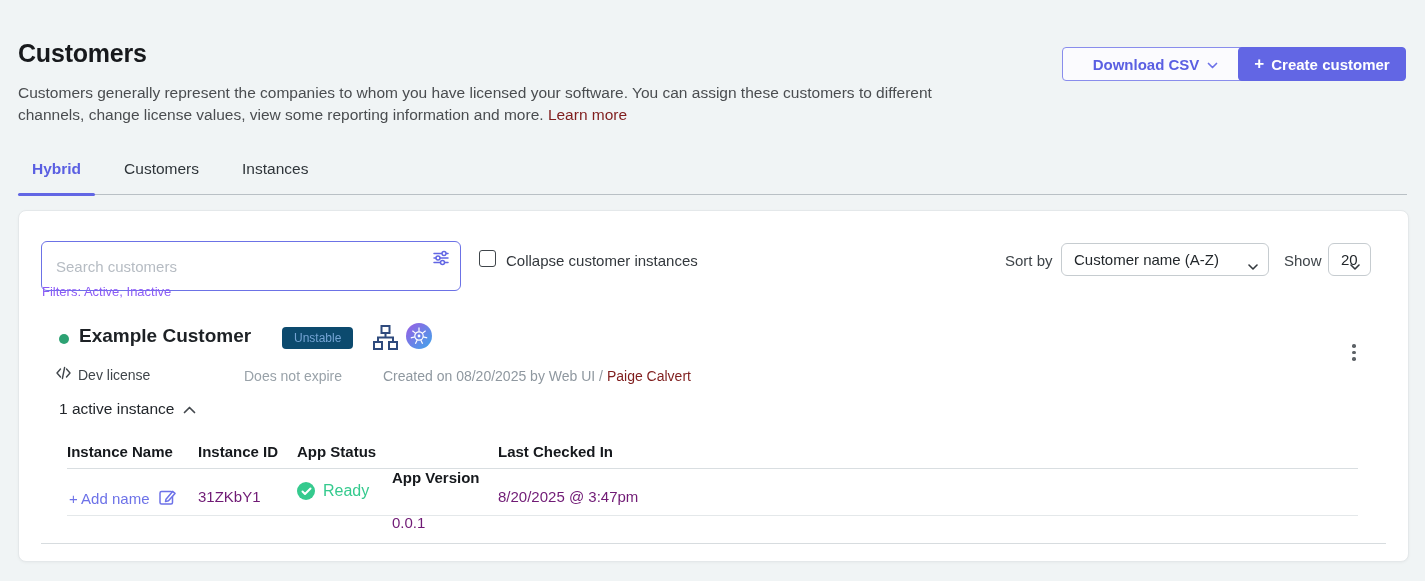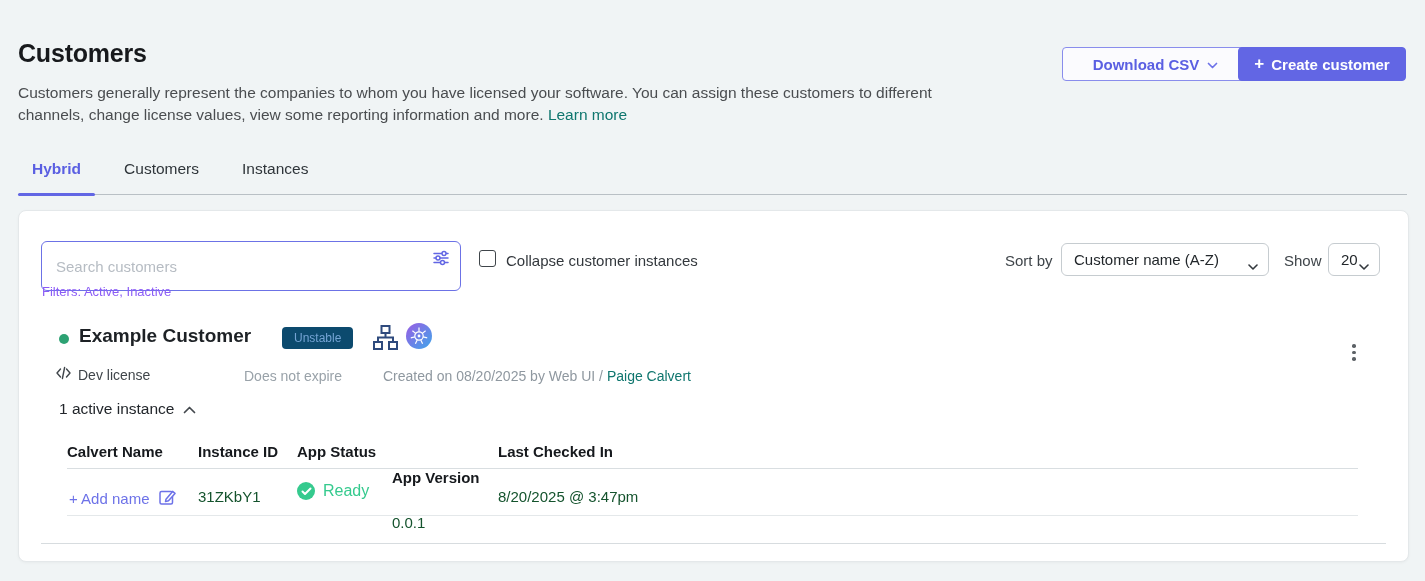--- a/index.html
+++ b/index.html
@@ -7,21 +7,21 @@
     position:relative;width:1425px;height:581px;overflow:hidden;
     background:#f0f4f5;
     font-family:"Liberation Sans",sans-serif;
     color:#23272b;
   }
   .abs{position:absolute;}
 
   
   .page-title{left:18px;top:22px;font-size:25px;font-weight:800;color:#17191c;letter-spacing:-0.2px;}
   .page-desc{left:18px;top:66px;width:965px;font-size:15.5px;line-height:22.5px;color:#4a4d50;}
-  .link{color:#0f766e;text-decoration:none;cursor:pointer;}
+  .link{color:#7f1d1d;text-decoration:none;cursor:pointer;}
   .learn-more{font-weight:400;}
 
   .btn{box-sizing:border-box;height:34px;border-radius:4px;font-size:15px;font-weight:700;
        display:flex;align-items:center;justify-content:center;cursor:pointer;}
   .btn-download{left:1062px;top:47px;width:187px;background:#fbfbfe;border:1px solid #898dec;color:#5a5fe2;gap:8px;}
   .btn-create{left:1238px;top:47px;width:168px;background:#6266e4;border:1px solid #6266e4;color:#ffffff;gap:7px;}
   .btn-create .plus{font-size:17px;font-weight:700;margin-top:-1px;}
 
   
   .tabstrip{left:18px;top:158px;width:1389px;border-bottom:1px solid #b9c0c5;display:flex;}
@@ -43,21 +43,21 @@
   .checkbox{left:460px;top:39px;width:15px;height:15px;border:1.5px solid #3f454a;border-radius:3px;background:#fff;cursor:pointer;}
   .collapse-label{left:487px;top:41px;font-size:15px;color:#33383d;}
 
   .ctrl-label{font-size:15px;color:#3f454a;}
   .sortby-label{left:986px;top:41px;}
   .select{box-sizing:border-box;height:33px;background:#fff;border:1px solid #c6ccd0;border-radius:6px;
           display:flex;align-items:center;padding:0 28px 0 12px;font-size:15px;color:#22272b;cursor:pointer;}
   .select .chev{position:absolute;right:10px;top:13px;}
   .sort-select{left:1042px;top:32px;width:208px;}
   .show-label{left:1265px;top:41px;}
-  .show-select{left:1309px;top:32px;width:52px;}
+  .show-select{left:1309px;top:32px;width:43px;}
 
   .filters-line{left:23px;top:73px;font-size:13px;color:#8b5cf6;}
 
   
   .cust-dot{left:40px;top:123px;width:10px;height:10px;border-radius:50%;background:#2da273;}
   .cust-name{left:60px;top:114px;font-size:19px;font-weight:700;color:#1d2125;}
   .channel-badge{left:263px;top:116px;background:#0c4a6e;color:#74a3d4;font-size:12px;
                  padding:4px 12px;border-radius:4px;}
   .icon-sitemap{left:353px;top:113px;}
   .icon-kube{left:387px;top:112px;width:26px;height:26px;}
@@ -72,21 +72,21 @@
   .inst-toggle{left:40px;top:189px;font-size:15.5px;color:#22262b;font-weight:500;display:flex;align-items:center;gap:9px;cursor:pointer;}
 
   
   .th{top:232px;font-size:15px;font-weight:700;color:#16191d;}
   .c1{left:48px;} .c2{left:179px;} .c3{left:278px;} .c4{left:373px;margin-top:26px;} .c5{left:479px;}
   .divider{height:1px;background:#d9dee1;}
   .div-head{left:48px;top:257px;width:1291px;}
   .div-row{left:48px;top:304px;width:1291px;background:#e4e8ea;}
   .div-bottom{left:22px;top:332px;width:1345px;background:#d7dcdf;}
 
-  .td{top:277px;font-size:15px;color:#14532d;}
+  .td{top:277px;font-size:15px;color:#701a75;}
   .add-name{left:50px;display:flex;align-items:center;gap:9px;color:#6d72e8;cursor:pointer;}
   .inst-id{font-weight:500;}
   .status-cell{left:278px;top:271px;display:flex;align-items:center;gap:8px;}
   .status-text{font-size:16px;color:#35ca8e;}
   .ready-badge{width:18px;height:18px;border-radius:50%;background:#35ca8e;display:flex;align-items:center;justify-content:center;}
 </style>
 </head>
 <body>
 
 <div class="screen">
@@ -212,21 +212,21 @@
 
     <div class="abs inst-toggle">
       <span>1 active instance</span>
       <span>
         <svg width="13" height="8" viewBox="0 0 13 8">
             <path d="M1.5 6.5 L6.5 1.5 L11.5 6.5" fill="none" stroke="#43484d" stroke-width="1.7" stroke-linecap="round" stroke-linejoin="round"></path>
           </svg>
       </span>
     </div>
 
-    <div class="abs th c1">Calvert Name</div>
+    <div class="abs th c1">Instance Name</div>
     <div class="abs th c2">Instance ID</div>
     <div class="abs th c3">App Status</div>
     <div class="abs th c4">App Version</div>
     <div class="abs th c5">Last Checked In</div>
 
     <div class="abs divider div-head"></div>
 
     <div class="abs td add-name">
       <span>+ Add name</span>
       <span>

